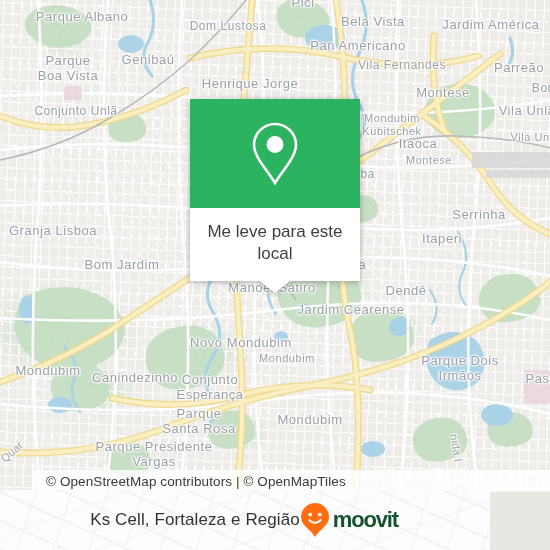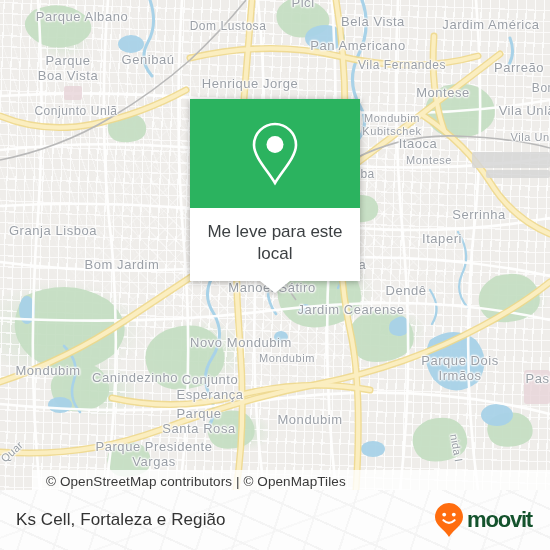--- a/index.html
+++ b/index.html
@@ -112,23 +112,23 @@
   #attrib {
     position: absolute; left: 0; top: 470px; width: 550px; height: 22px;
     background: rgba(255,255,255,.80);
     display: flex; align-items: center;
     padding-left: 14px;
     font-size: 13.5px; color: #3a3a3a;
     letter-spacing: .1px;
     margin-left: 32px;
   }
   #footer {
-    position: absolute; left: 0; top: 490px; width: 550px; height: 60px;
+    position: absolute; left: 0; top: 490px; width: 490px; height: 60px;
     background: #fdfdfd;
-    display: flex; align-items: center; justify-content: space-between;
+    display: flex; align-items: center; justify-content: center;
     padding: 0 18px 0 16px;
     overflow: hidden;
   }
   #footer .fwatermark {
     position: absolute; inset: 0; opacity: .35;
     background-image:
       repeating-linear-gradient(24deg, rgba(225,225,225,.9) 0 2px, rgba(255,255,255,0) 2px 26px),
       repeating-linear-gradient(108deg, rgba(228,228,228,.85) 0 2px, rgba(255,255,255,0) 2px 34px),
       repeating-linear-gradient(160deg, rgba(232,232,232,.7) 0 2px, rgba(255,255,255,0) 2px 44px);
     pointer-events: none;

